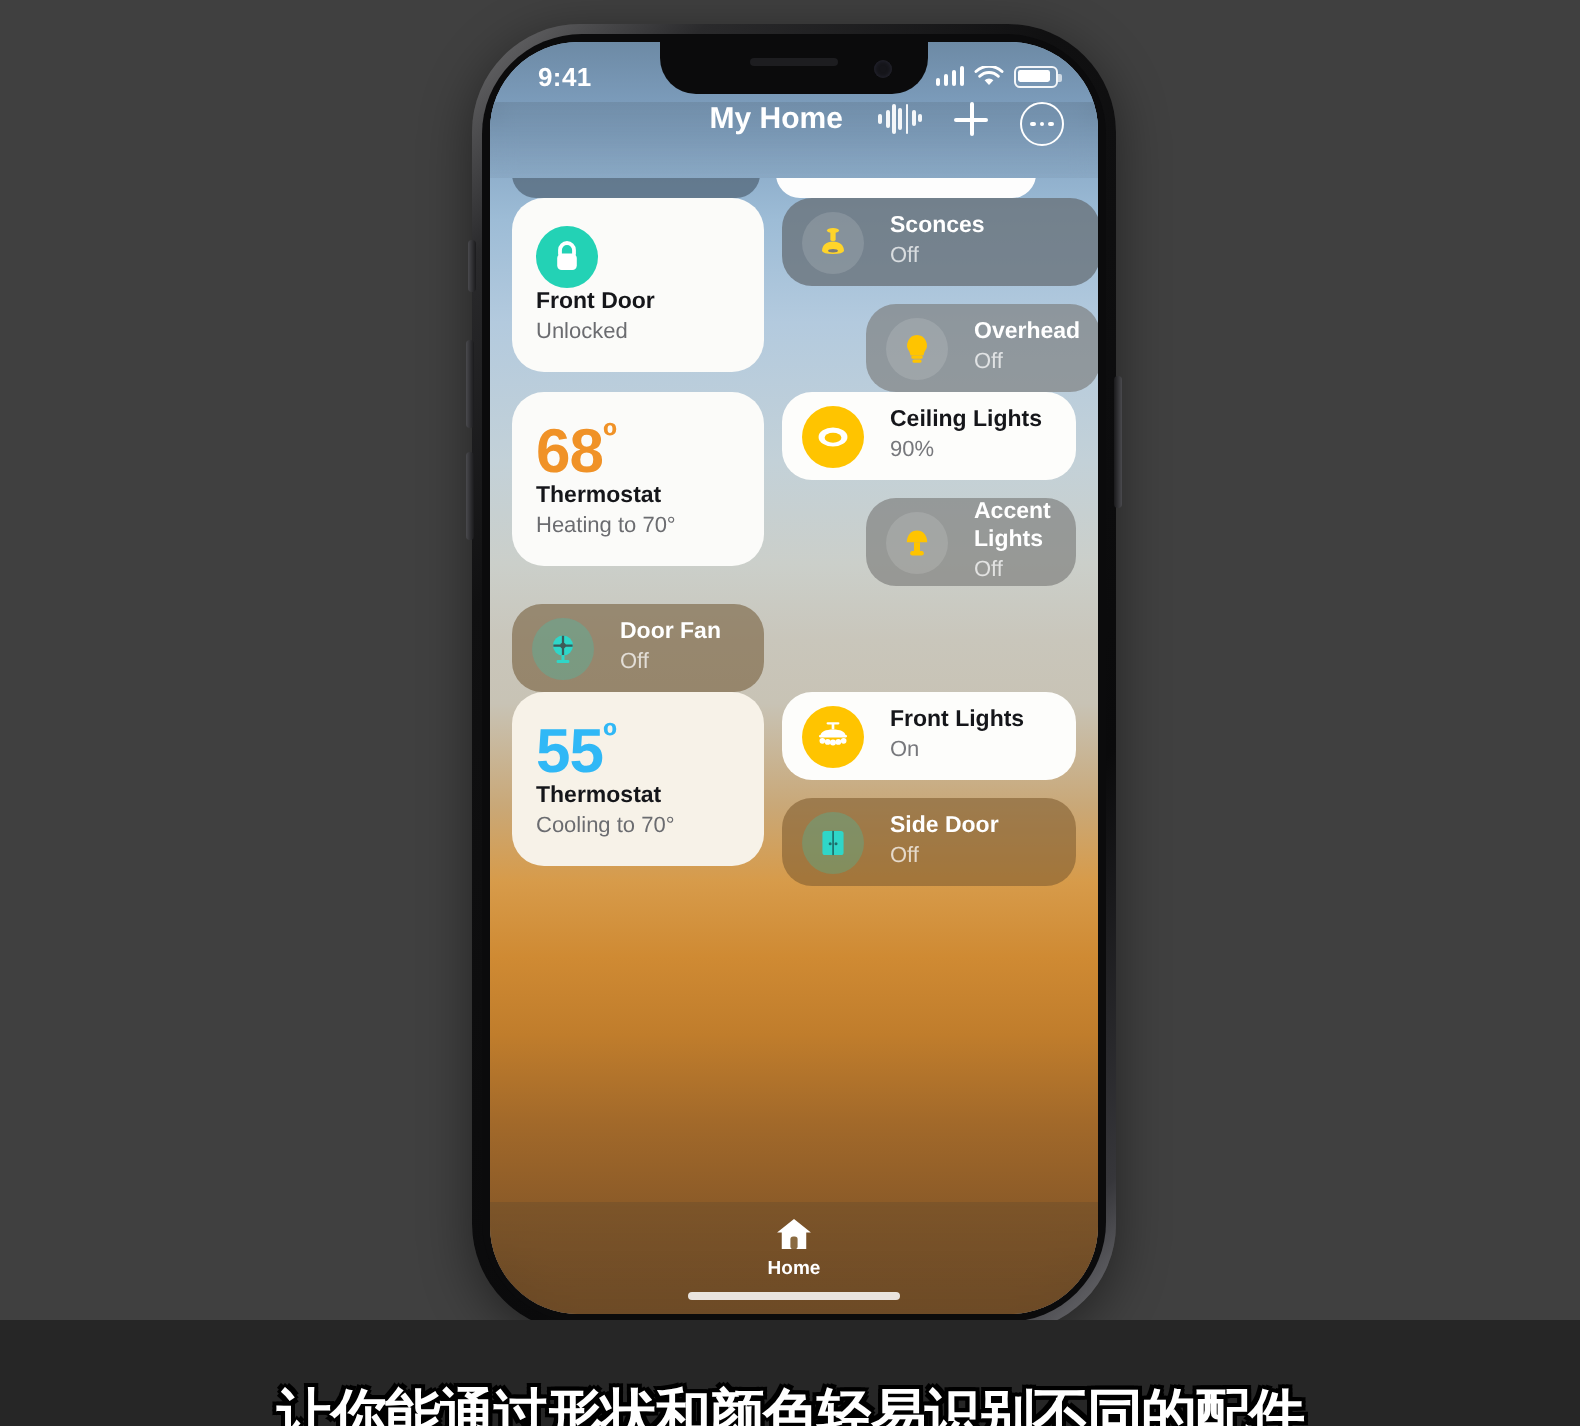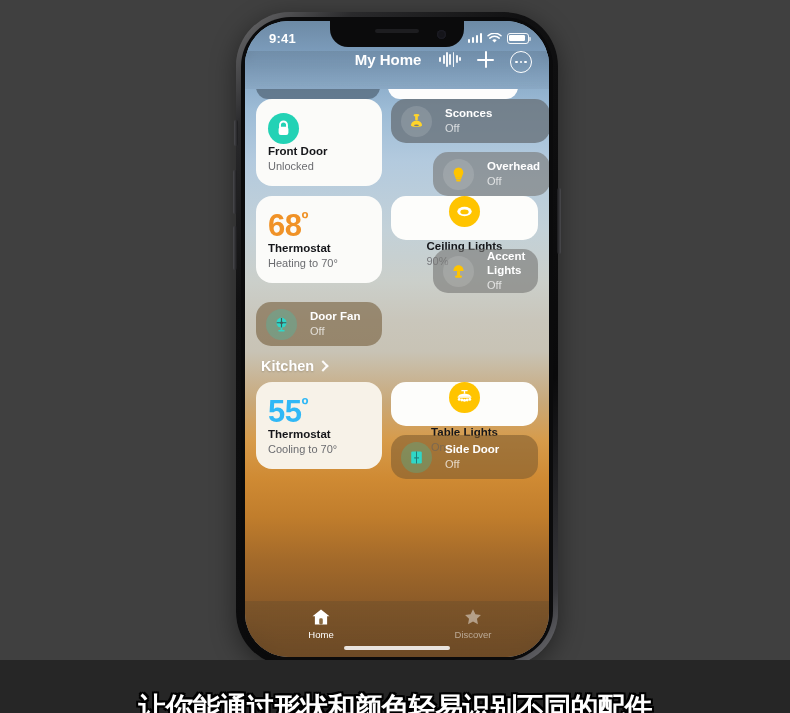--- a/index.html
+++ b/index.html
@@ -310,21 +310,21 @@
   
   .tile-small {
     border-radius: 15px;
     height: 44px;
     display: flex;
     align-items: center;
     gap: 13px;
     padding: 0 10px;
     box-sizing: border-box;
   }
-  .tile-small.on-light { background: #fdfdfb; flex-direction: column; }
+  .tile-small.on-light { background: #fdfdfb; }
   .tile-small.off-blue { background: rgba(104,113,120,.78); }
   .tile-small.off-grey { background: rgba(120,120,118,.62); margin-left: 42px; }
   .tile-small.off-warm { background: rgba(110,84,48,.55); }
   .tile-small.off-brown { background: rgba(128,94,48,.6); }
 
   .ts-text { display: flex; flex-direction: column; gap: 1px; min-width:0; }
   .ts-title { font-size: 11.5px; font-weight: bold; line-height: 1.2; }
   .ts-sub { font-size: 11px; line-height: 1.2; }
   .on-light .ts-title { color: #15161a; }
   .on-light .ts-sub { color: #77787c; }
@@ -349,21 +349,21 @@
     padding-top: 7px;
     box-sizing: border-box;
   }
   .tab {
     flex: 1;
     display: flex;
     flex-direction: column;
     align-items: center;
     gap: 3px;
   }
-  .tab-label { font-size: 9.5px; font-weight: normal; }
+  .tab-label { font-size: 9.5px; font-weight: bold; }
   .tab.active .tab-label { color: #ffffff; }
   .tab .tab-label { color: rgba(255,255,255,.5); }
   .home-indicator {
     position: absolute;
     left: 50%;
     transform: translateX(-50%);
     bottom: 7px;
     width: 106px; height: 4px;
     border-radius: 3px;
     background: rgba(255,255,255,.85);
@@ -566,24 +566,20 @@
               <rect x="5.6" y="14.8" width="6.8" height="1.6" rx=".7" fill="#2fd6c8"></rect>
             </svg>
           </div>
           <div class="ts-text">
             <div class="ts-title">Door Fan</div>
             <div class="ts-sub">Off</div>
           </div>
         </div>
       </div>
 
-      <div class="section-head">
-        <span>Kitchen</span>
-        <span class="chev"></span>
-      </div>
       <div class="grid">
         <div class="col-left">
           <div class="tile-big cream">
             <div class="temp cool">
               <span>55</span><sup>º</sup>
             </div>
             <div>
               <div class="tile-name">Thermostat</div>
               <div class="tile-sub">Cooling to 70°</div>
             </div>
@@ -598,21 +594,21 @@
                 <path d="M3.4 9.2 C3.4 7.1 6.3 6 10 6 C13.7 6 16.6 7.1 16.6 9.2 Z" fill="#fff"></path>
                 <rect x="2.6" y="9" width="14.8" height="1.2" rx=".6" fill="#fff"></rect>
                 <circle cx="4.4" cy="12" r="1.5" fill="#fff"></circle>
                 <circle cx="7.2" cy="12.6" r="1.5" fill="#fff"></circle>
                 <circle cx="10" cy="12.9" r="1.6" fill="#fff"></circle>
                 <circle cx="12.8" cy="12.6" r="1.5" fill="#fff"></circle>
                 <circle cx="15.6" cy="12" r="1.5" fill="#fff"></circle>
               </svg>
             </div>
             <div class="ts-text">
-              <div class="ts-title">Table Lights</div>
+              <div class="ts-title">Front Lights</div>
               <div class="ts-sub">On</div>
             </div>
           </div>
           <div class="tile-small off-brown">
             <div class="icon-circle dim-teal">
               <svg width="17" height="17" viewBox="0 0 18 18">
                 <rect x="3.4" y="2.6" width="11.2" height="12.8" rx="1.4" fill="#2fd6c8"></rect>
                 <rect x="8.6" y="2.6" width="0.9" height="12.8" fill="#1e6f6c"></rect>
                 <circle cx="7.5" cy="9.4" r=".8" fill="#1e6f6c"></circle>
                 <circle cx="10.6" cy="9.4" r=".8" fill="#1e6f6c"></circle>
@@ -629,26 +625,20 @@
     </div>
 
     <div class="tabbar">
       <div class="tab active">
         <svg width="20" height="18" viewBox="0 0 22 20">
           <path d="M11 1.6 L20.4 9.2 H17.8 V18.4 H4.2 V9.2 H1.6 Z" fill="#fff"></path>
           <rect x="9" y="11.4" width="4" height="7" rx="1.6" fill="#8a6a40"></rect>
         </svg>
         <div class="tab-label">Home</div>
       </div>
-      <div class="tab">
-        <svg width="20" height="18" viewBox="0 0 22 20">
-          <path d="M11 1.4 L13.7 7 L19.8 7.8 L15.4 12 L16.5 18 L11 15.1 L5.5 18 L6.6 12 L2.2 7.8 L8.3 7 Z" fill="rgba(255,255,255,.45)"></path>
-        </svg>
-        <div class="tab-label">Discover</div>
-      </div>
       <div class="home-indicator"></div>
     </div>
   </div>
 
   <div class="caption-band">
     <div class="caption-text">让你能通过形状和颜色轻易识别不同的配件</div>
   </div>
 
 </div>
 

